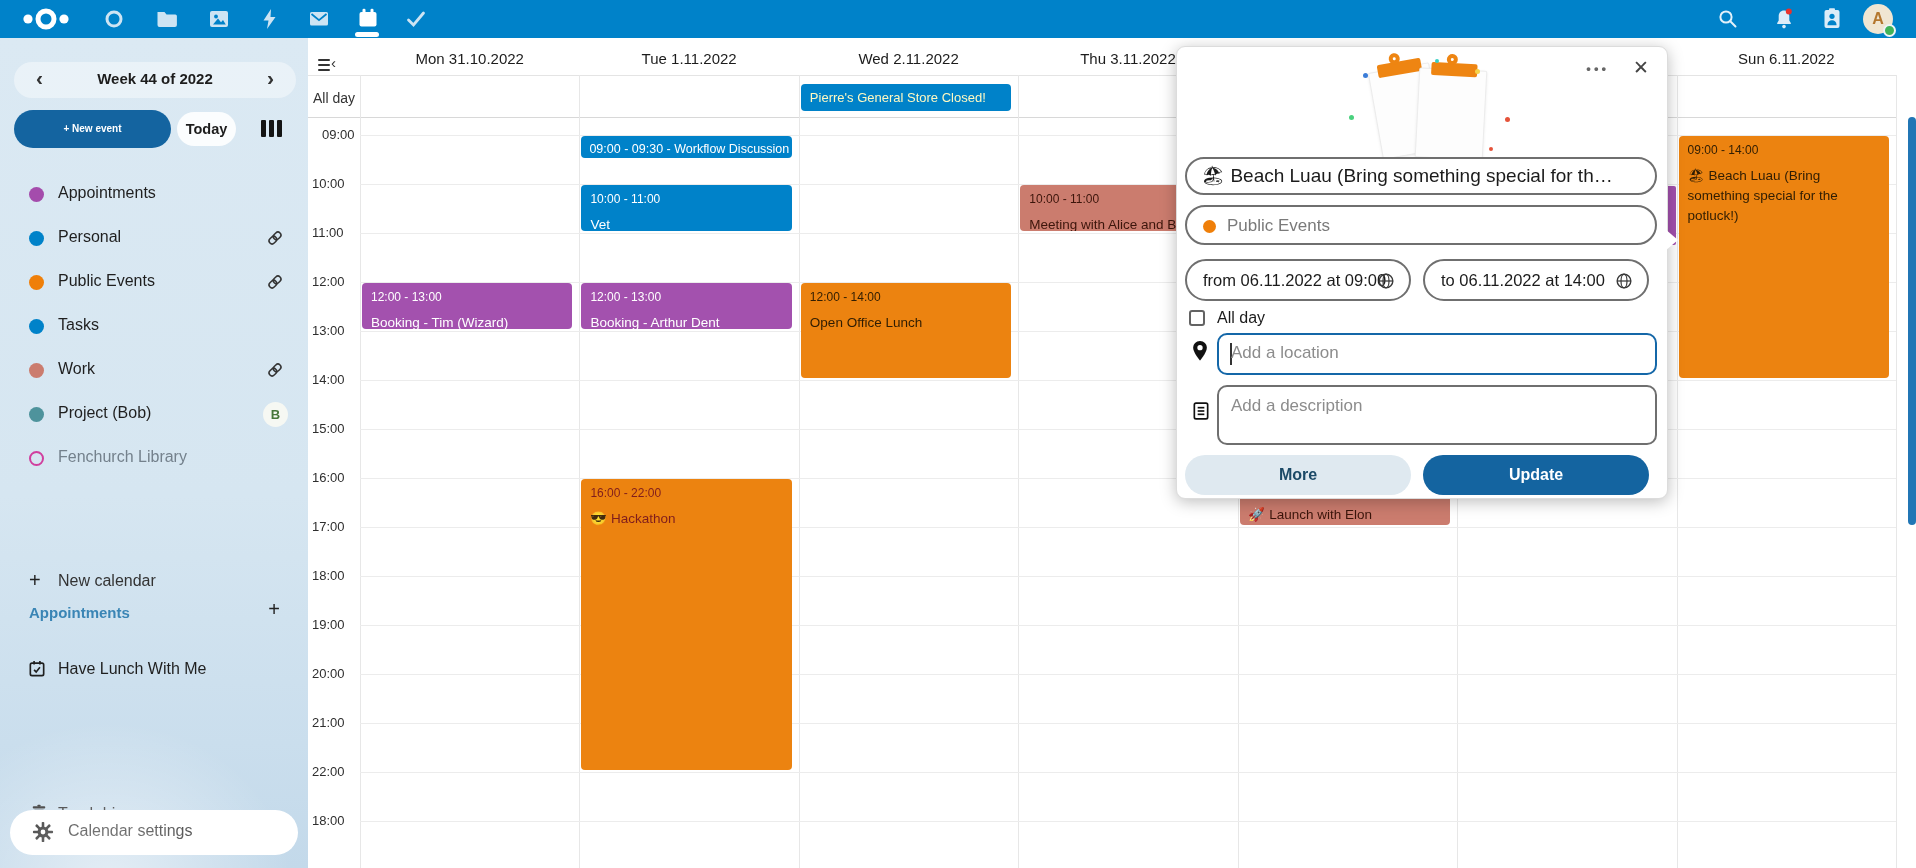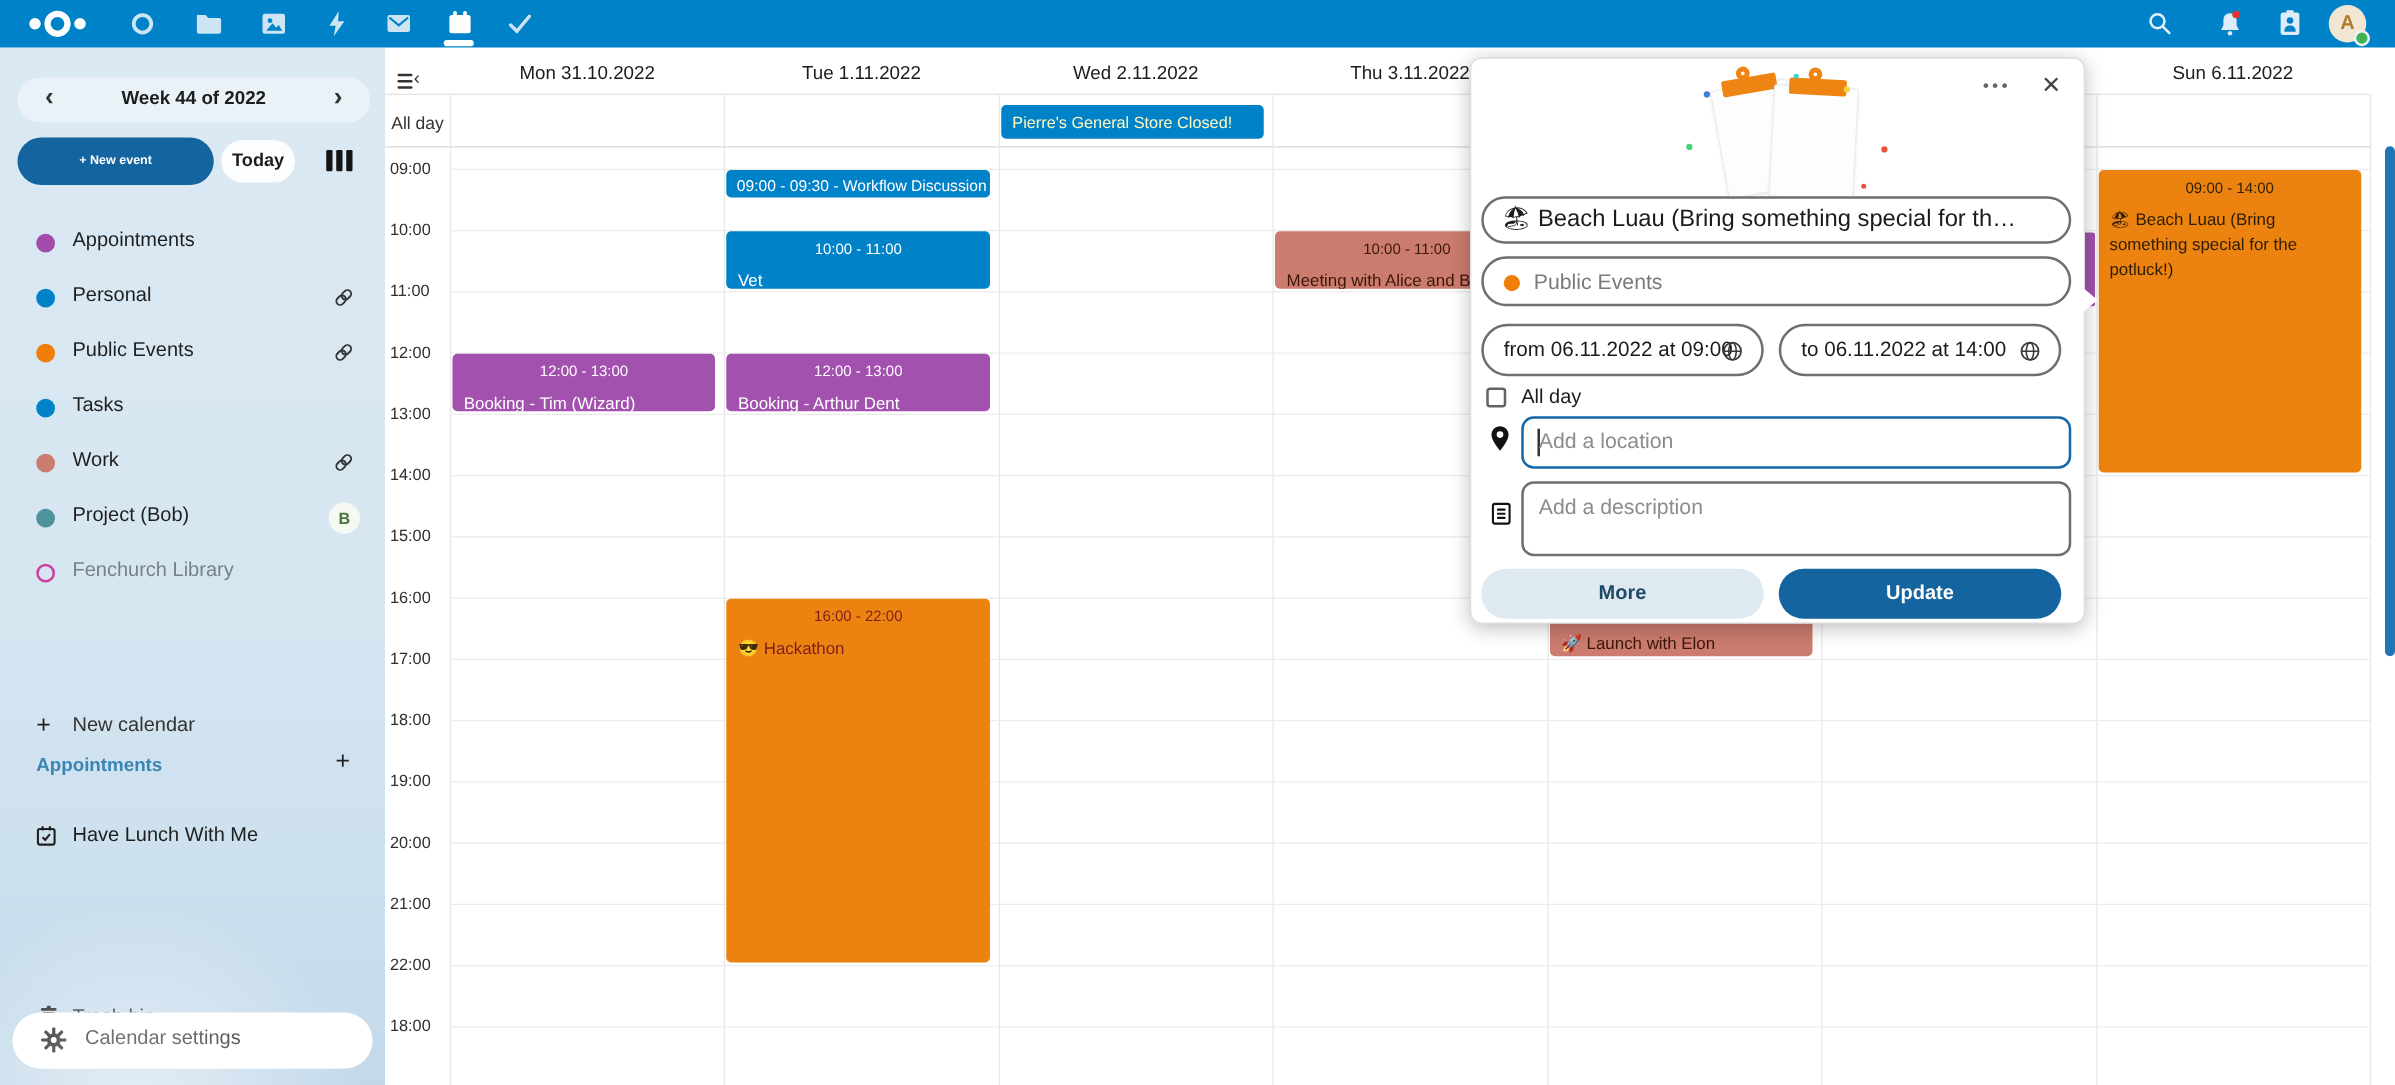--- a/index.html
+++ b/index.html
@@ -66,21 +66,21 @@
   #collapse-icon .c { position:absolute; left:13px; top:-4px; font-size:15px; color:#333; }
   .day-label { position:absolute; top:12px; text-align:center; font-size:15px; color:#1c1c1c; white-space:nowrap; overflow:hidden; }
   #allday-label { position:absolute; left:5px; top:52px; font-size:14px; color:#333; }
   .hdr-border { position:absolute; left:0; width:1588px; height:1px; background:#e4e4e4; }
   .vline { position:absolute; top:37px; bottom:0; width:1px; background:#e7e7e7; }
   #grid-body { position:absolute; left:0; top:80px; width:1608px; height:750px; overflow:hidden; }
   .hline { position:absolute; left:52px; right:20px; height:1px; background:#ececec; }
   .time-label { position:absolute; left:4px; width:42px; text-align:left; font-size:13px; color:#2e2e2e; }
 
   .evt { position:absolute; border-radius:4px; overflow:hidden; cursor:pointer; }
-  .evt .t { font-size:12px; padding:7px 9px 0 9px; white-space:nowrap;text-align:center; }
+  .evt .t { font-size:12px; padding:7px 9px 0 9px; white-space:nowrap; }
   .evt .n { font-size:13.5px; line-height:20px; padding:9px 9px 0 9px; }
   .evt.oneline { font-size:12.5px; padding:6px 8px; white-space:nowrap; }
   .evt.timehidden .n { padding-top:26px; }
   .allday-evt { position:absolute; border-radius:4px; font-size:13px; color:#fff; padding:6px 9px; white-space:nowrap; overflow:hidden; cursor:pointer; }
   #hidden-sliver { position:absolute; left:1358px; top:148px; width:10px; height:59px; background:#a351ae; border-radius:2px; }
 
   
   #scroll-thumb { position:absolute; left:1908px; top:117px; width:8px; height:408px; background:#2176b5; border-radius:4px; z-index:25; }
 
   
@@ -314,21 +314,21 @@
         <div class="vline" style="left: 271.43px;"></div>
         <div class="vline" style="left: 490.86px;"></div>
         <div class="vline" style="left: 710.29px;"></div>
         <div class="vline" style="left: 929.72px;"></div>
         <div class="vline" style="left: 1149.15px;"></div>
         <div class="vline" style="left: 1368.58px;"></div>
         <div class="vline" style="left: 1588.01px;"></div>
       </div>
     <div id="grid-body">
         <div class="hline" style="top: 17px;"></div>
-        <div class="time-label" style="top: 9px;">09:00</div>
+        <div class="time-label" style="top: 9px; margin-left: 10px;">09:00</div>
         <div class="hline" style="top: 66px;"></div>
         <div class="time-label" style="top: 58px;">10:00</div>
         <div class="hline" style="top: 115px;"></div>
         <div class="time-label" style="top: 107px;">11:00</div>
         <div class="hline" style="top: 164px;"></div>
         <div class="time-label" style="top: 156px;">12:00</div>
         <div class="hline" style="top: 213px;"></div>
         <div class="time-label" style="top: 205px;">13:00</div>
         <div class="hline" style="top: 262px;"></div>
         <div class="time-label" style="top: 254px;">14:00</div>
@@ -360,20 +360,24 @@
           <div class="n">Meeting with Alice and B</div>
         </div>
         <div class="evt" style="left: 54px; width: 210.43px; top: 165px; height: 46px; background: rgb(163, 81, 174); color: rgb(255, 255, 255);">
           <div class="t">12:00 - 13:00</div>
           <div class="n">Booking - Tim (Wizard)</div>
         </div>
         <div class="evt" style="left: 273.43px; width: 210.43px; top: 165px; height: 46px; background: rgb(163, 81, 174); color: rgb(255, 255, 255);">
           <div class="t">12:00 - 13:00</div>
           <div class="n">Booking - Arthur Dent</div>
         </div>
+        <div class="evt" style="left: 492.86px; width: 210.43px; top: 165px; height: 95px; background: rgb(236, 131, 16); color: rgb(47, 29, 3);">
+          <div class="t">12:00 - 14:00</div>
+          <div class="n">Open Office Lunch</div>
+        </div>
         <div class="evt" style="left: 273.43px; width: 210.43px; top: 361px; height: 291px; background: rgb(236, 131, 16); color: #7f1d1d;">
           <div class="t">16:00 - 22:00</div>
           <div class="n">😎 Hackathon</div>
         </div>
         <div class="evt timehidden" style="left: 931.72px; width: 210.43px; top: 361px; height: 46px; background: rgb(203, 124, 110); color: rgb(60, 21, 11);">
           <div class="n">🚀 Launch with Elon</div>
         </div>
         <div class="evt" style="left: 1370.58px; width: 210.43px; top: 18px; height: 242px; background: rgb(236, 131, 16); color: rgb(47, 29, 3);">
           <div class="t">09:00 - 14:00</div>
           <div class="n">🏖 Beach Luau (Bring something special for the potluck!)</div>

